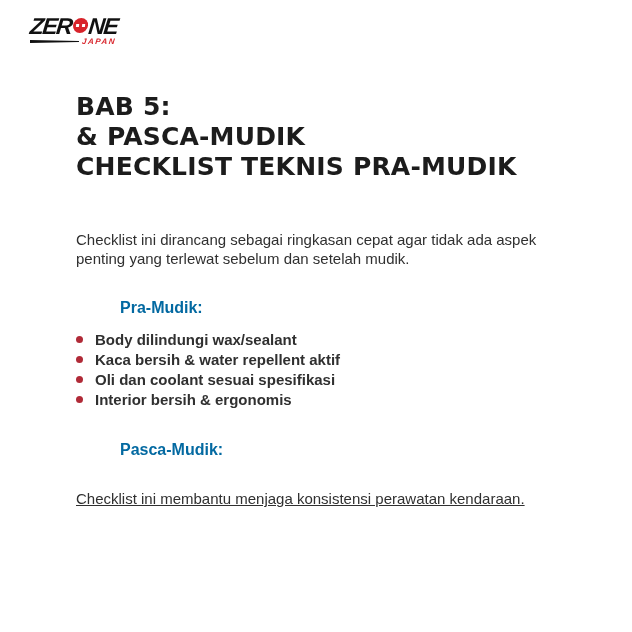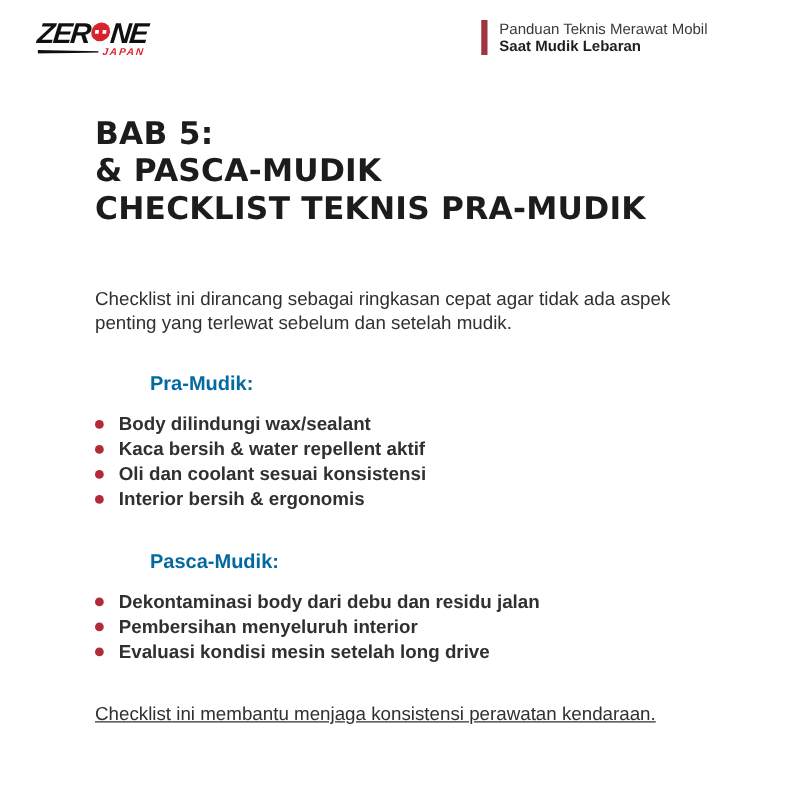--- a/index.html
+++ b/index.html
@@ -152,24 +152,20 @@
       <span>ZER</span>
         <span class="logo-sun"></span>
         <span>NE</span>
     </div>
     <div class="logo-bottom">
       <span class="logo-swoosh"></span>
       <span class="logo-japan">JAPAN</span>
     </div>
   </div>
 
-  <div class="doc-ref">
-    <div class="ref-kicker">Panduan Teknis Merawat Mobil</div>
-    <div class="ref-title">Saat Mudik Lebaran</div>
-  </div>
 </header>
 
 <main class="content">
   <h1 class="page-heading">
     <div>BAB 5:</div>
     <div>&amp; PASCA-MUDIK</div>
     <div>CHECKLIST TEKNIS PRA-MUDIK</div>
   </h1>
 
   <p class="intro">Checklist ini dirancang sebagai ringkasan cepat agar tidak ada aspek penting yang terlewat sebelum dan setelah mudik.</p>
@@ -180,41 +176,27 @@
       <li>
           <span class="dot"></span>
           <span>Body dilindungi wax/sealant</span>
         </li>
       <li>
           <span class="dot"></span>
           <span>Kaca bersih &amp; water repellent aktif</span>
         </li>
       <li>
           <span class="dot"></span>
-          <span>Oli dan coolant sesuai konsistensi</span>
+          <span>Oli dan coolant sesuai spesifikasi</span>
         </li>
       <li>
           <span class="dot"></span>
           <span>Interior bersih &amp; ergonomis</span>
         </li>
     </ul>
   </section>
 
   <section>
     <h2 class="section-title">Pasca-Mudik:</h2>
-    <ul class="checklist">
-      <li>
-          <span class="dot"></span>
-          <span>Dekontaminasi body dari debu dan residu jalan</span>
-        </li>
-      <li>
-          <span class="dot"></span>
-          <span>Pembersihan menyeluruh interior</span>
-        </li>
-      <li>
-          <span class="dot"></span>
-          <span>Evaluasi kondisi mesin setelah long drive</span>
-        </li>
-    </ul>
   </section>
 
   <p class="closing">Checklist ini membantu menjaga konsistensi perawatan kendaraan.</p>
 </main>
 
 </body></html>

